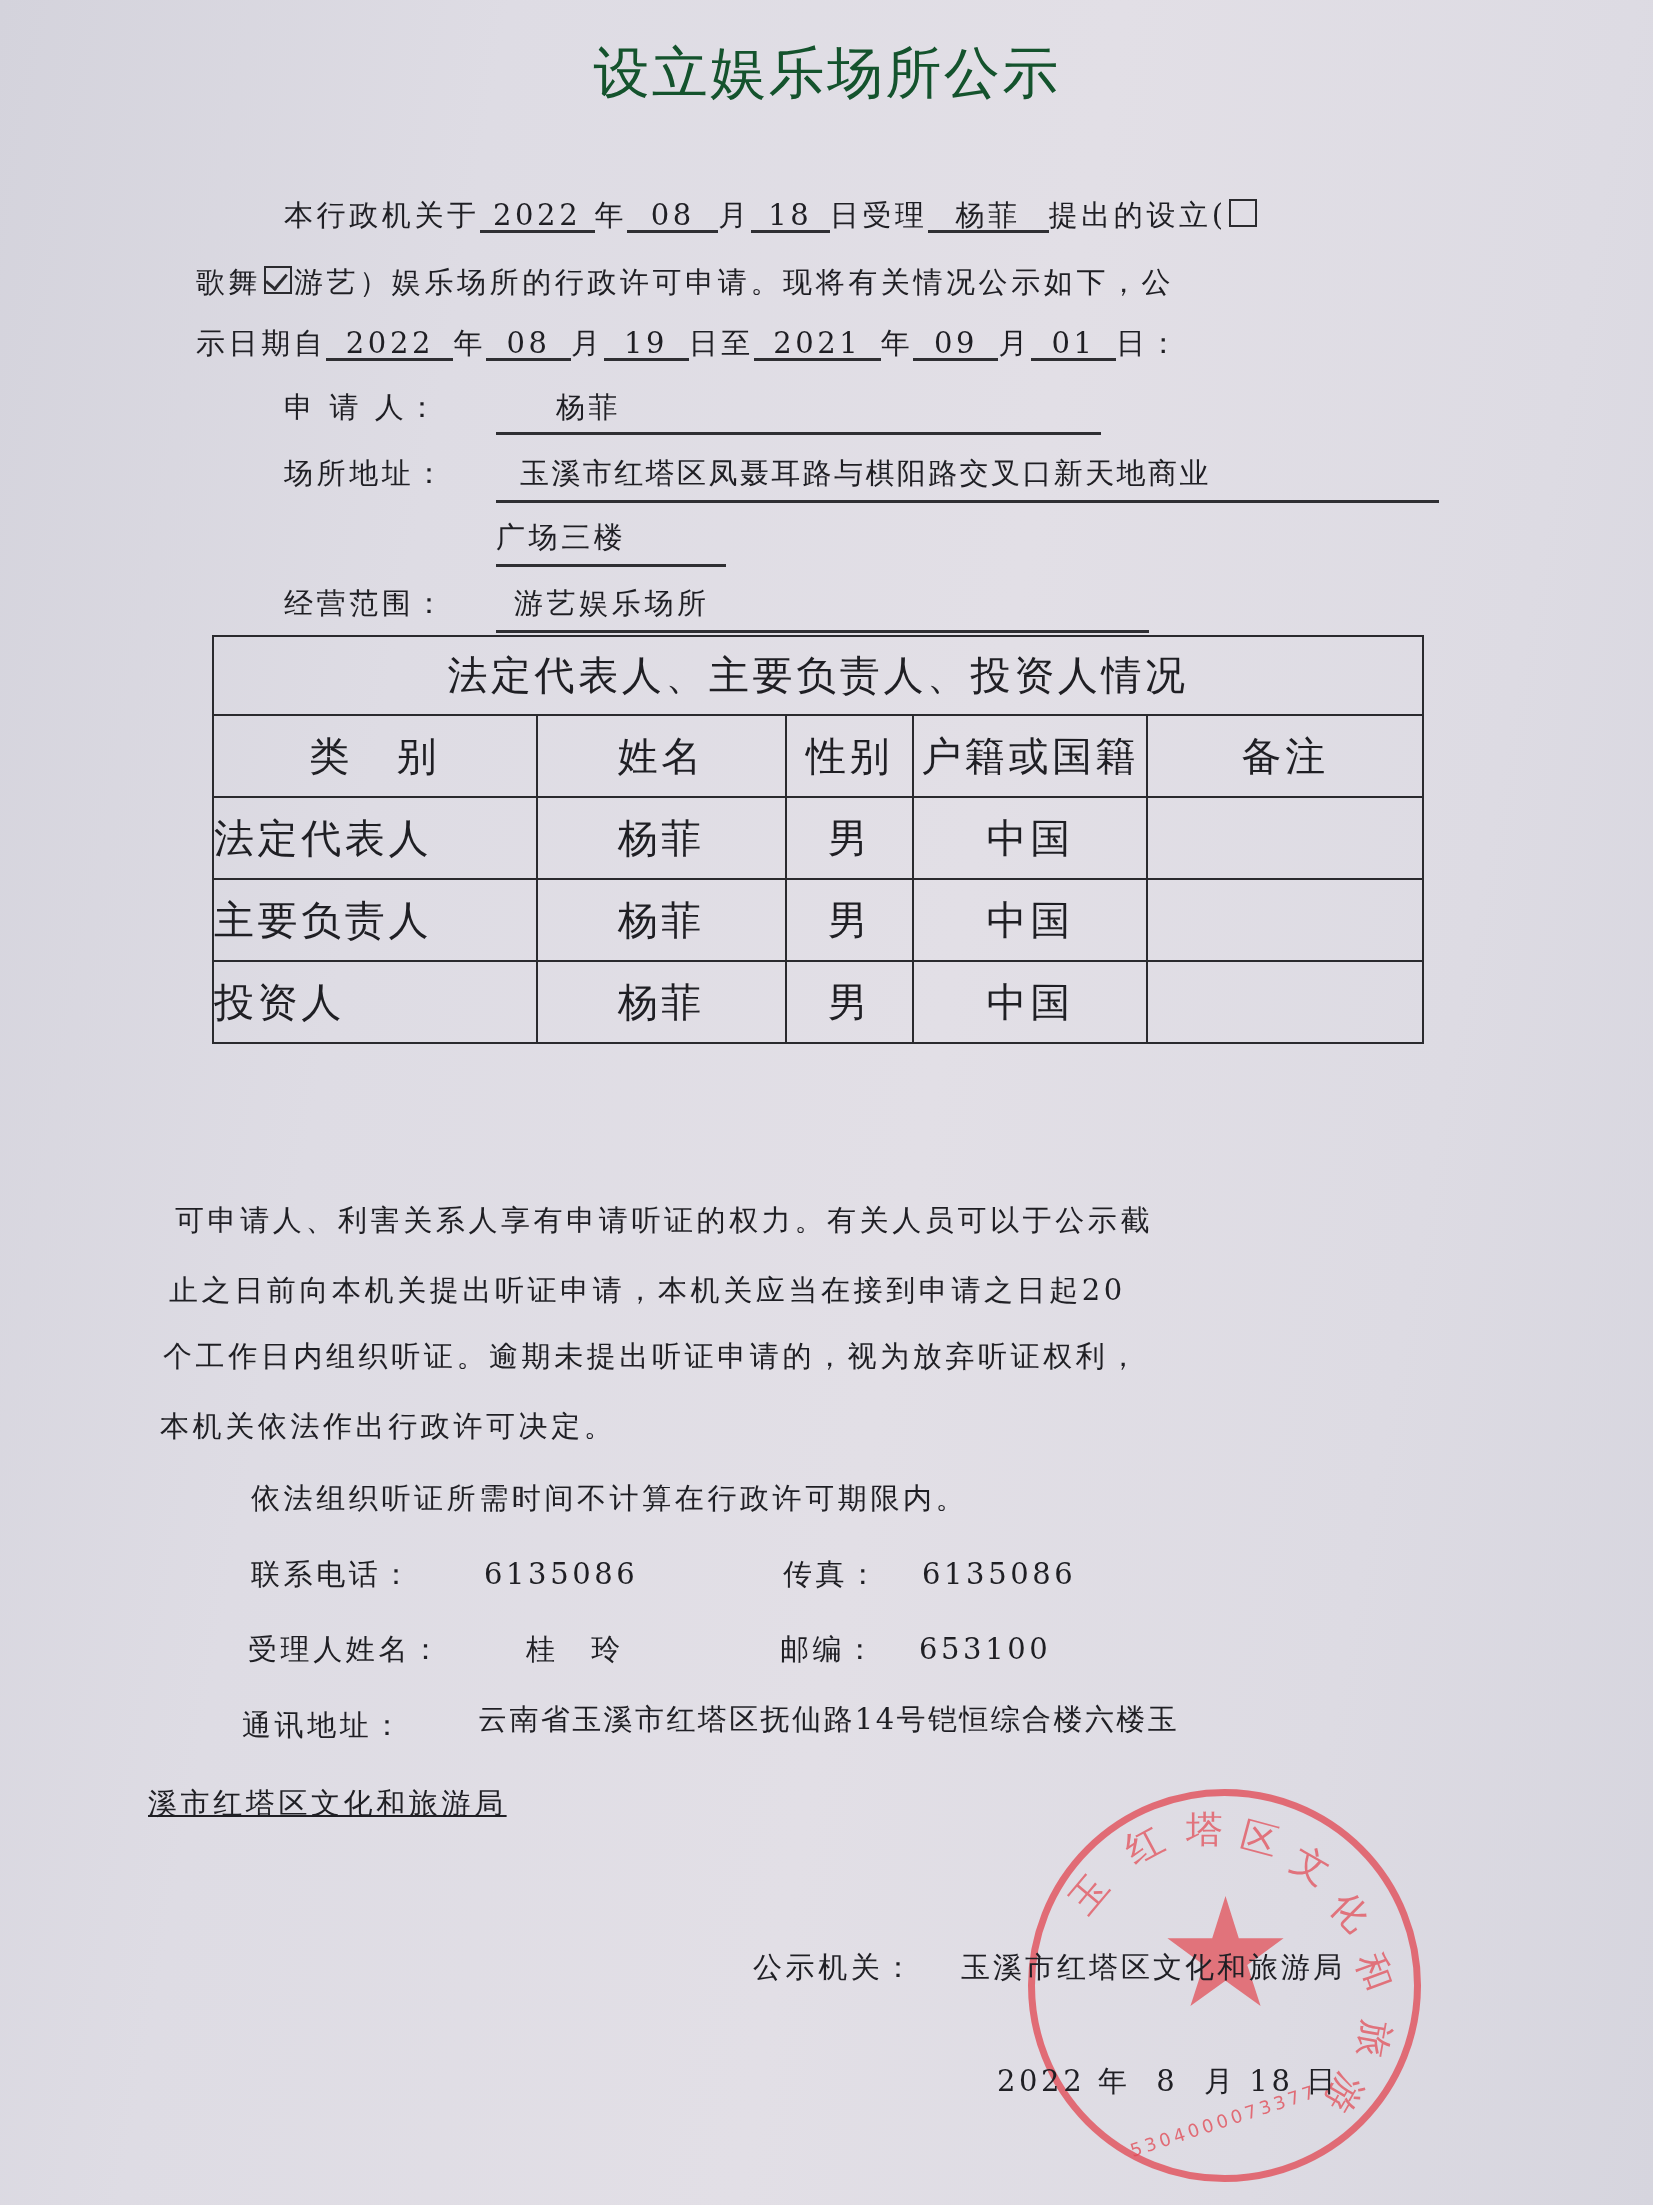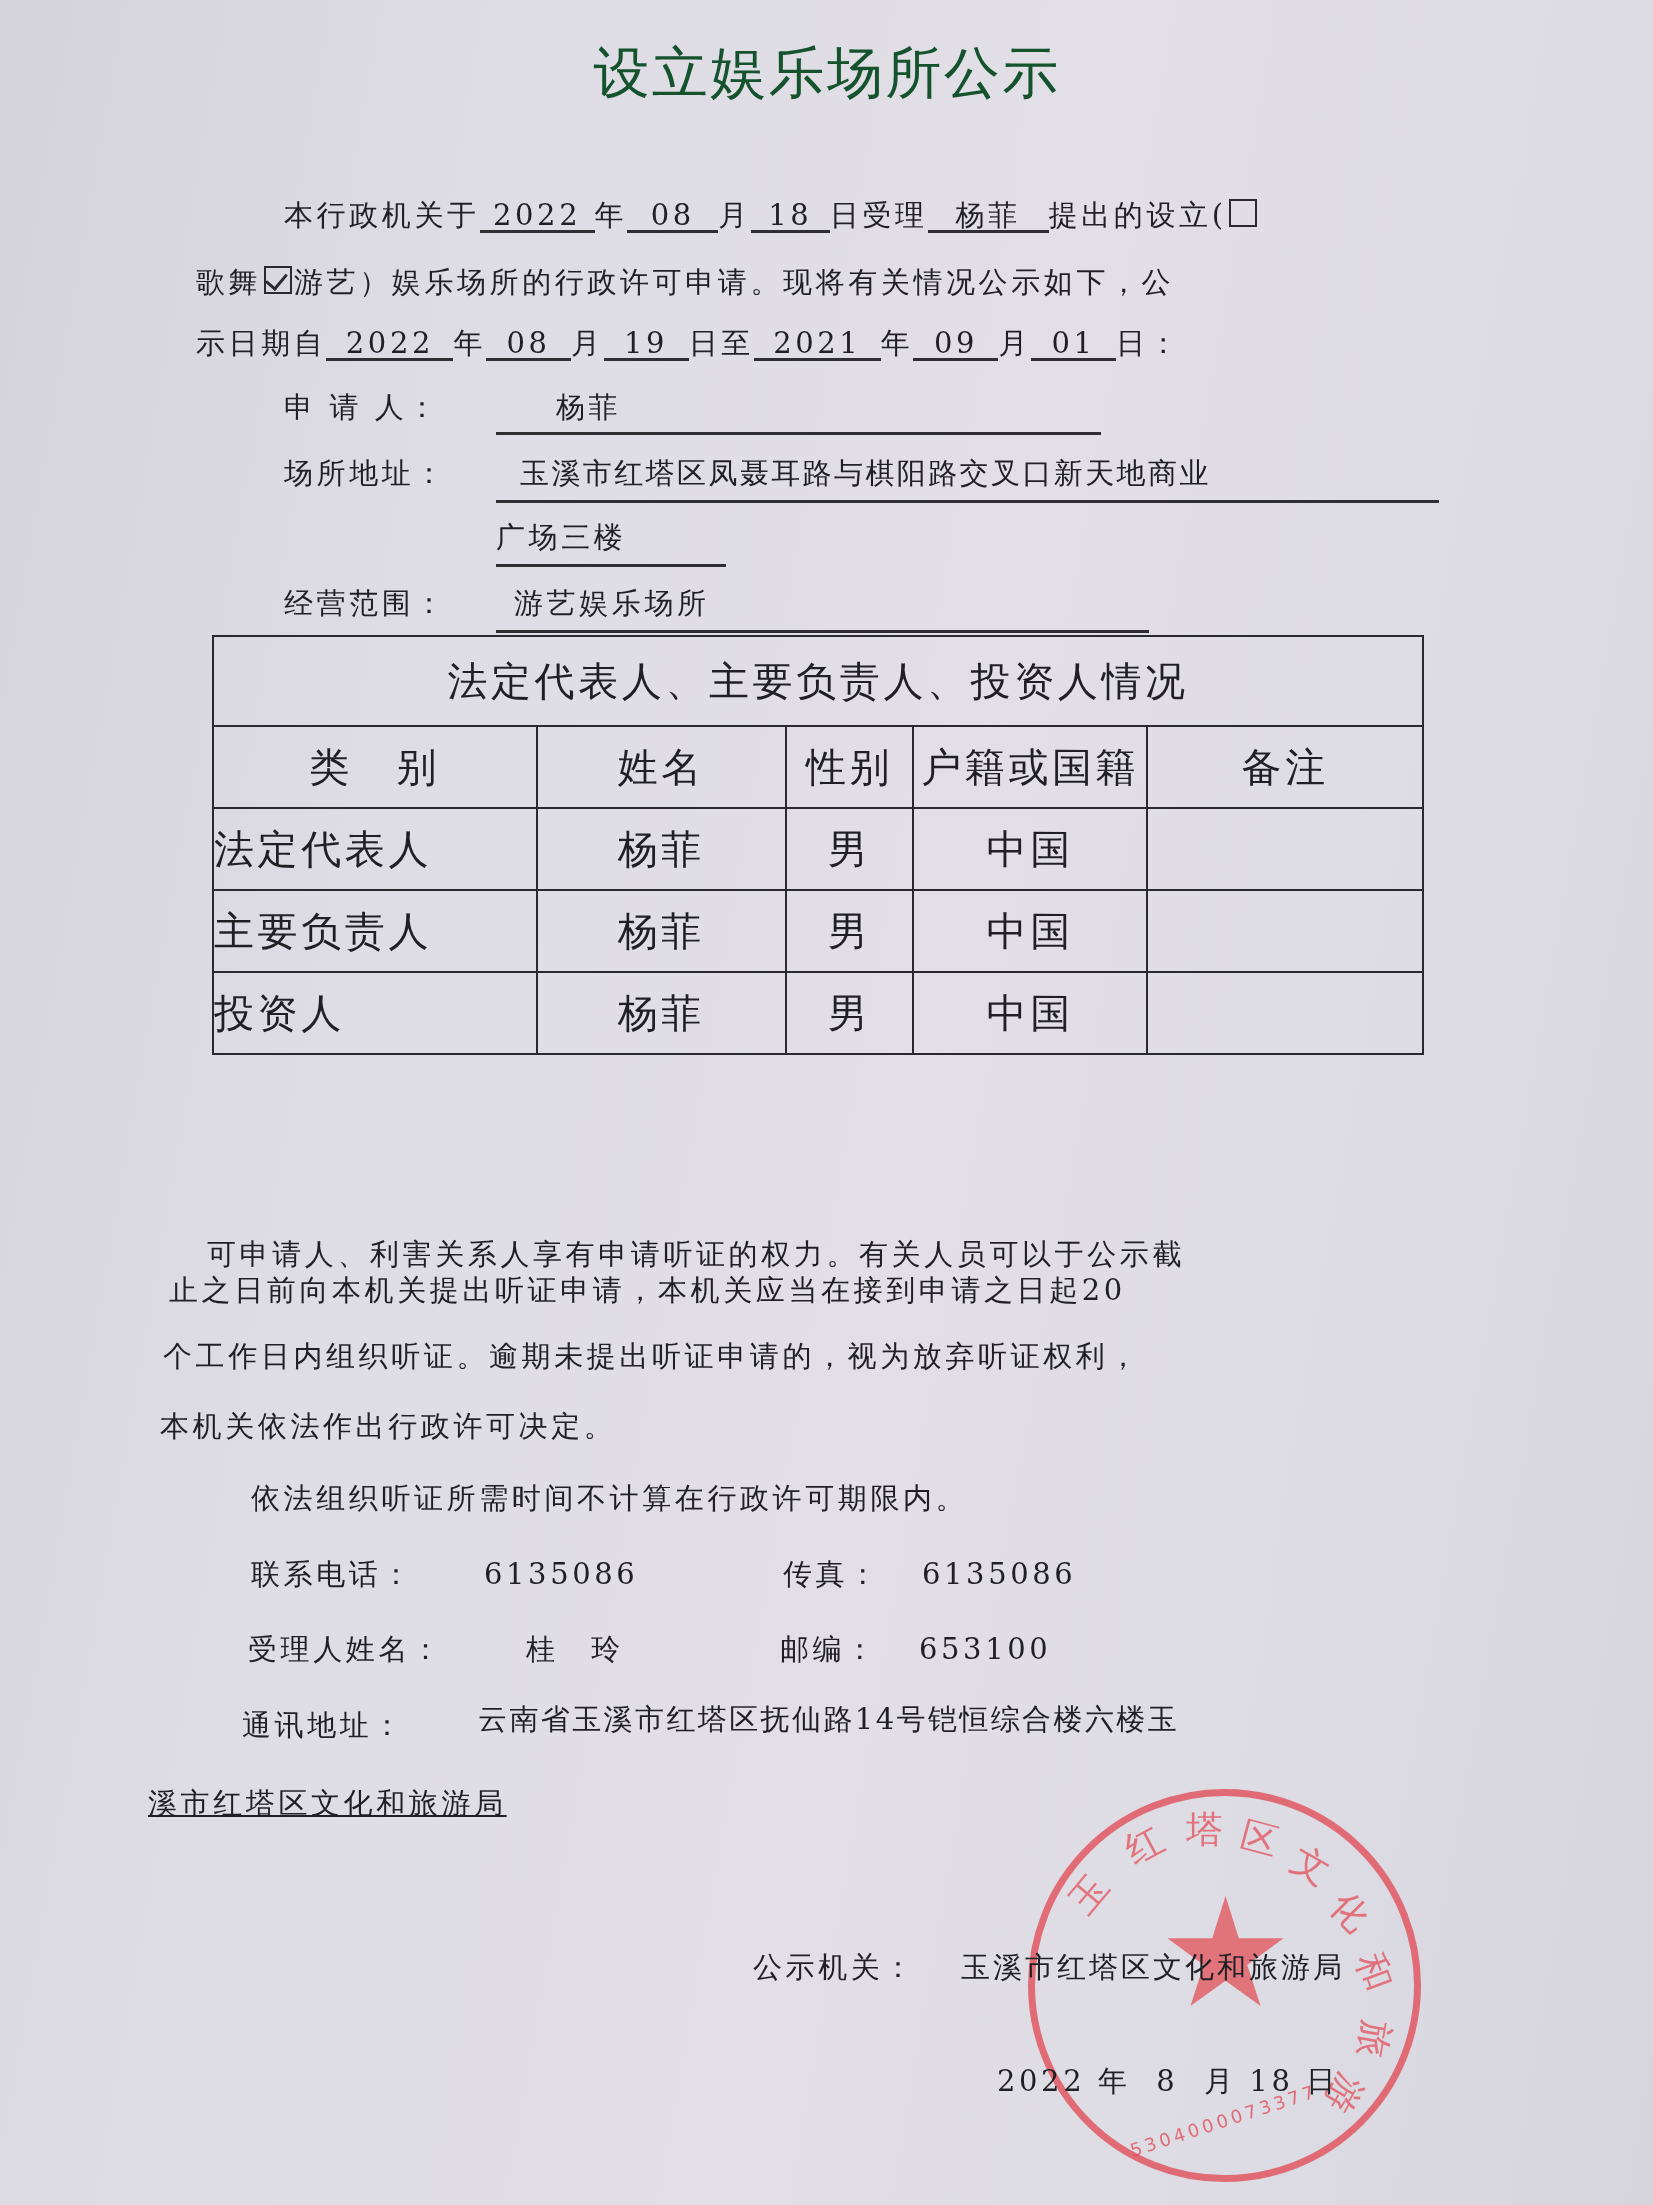--- a/index.html
+++ b/index.html
@@ -26,21 +26,21 @@
     .cb.checked::after {
       content: ""; position: absolute; left: 4.8px; top: 1.2px; width: 9.7px; height: 17px;
       border-right: 3px solid #2b2b2f; border-bottom: 3px solid #2b2b2f; transform: rotate(40deg);
     }
     .field-line { position: absolute; border-bottom: 3px solid #2f2f33; }
     table.persons {
       position: absolute; left: 212px; top: 635px; width: 1212px;
       border-collapse: collapse; font-size: 40px; letter-spacing: 3.6px;
     }
     table.persons td { border: 2.4px solid #2a2a2e; text-align: center; vertical-align: middle; height: 82px; }
-    table.persons td.caption { height: 90px; }
+    table.persons td.caption { height: 79px; }
     table.persons td.left { text-align: left; padding-left: 0; }
     .seal {
       position: absolute; left: 1028px; top: 1789px; width: 393px; height: 393px;
       border: 7.3px solid rgba(226, 70, 80, 0.75); border-radius: 50%;
     }
     .seal-inner { position: absolute; inset: 0; }
     .seal-star {
       position: absolute; left: 130px; top: 100px; width: 121px; height: 121px;
       background: rgba(226, 80, 88, 0.75);
       clip-path: polygon(50% 0%, 61% 35%, 98% 35%, 68% 57%, 79% 91%, 50% 70%, 21% 91%, 32% 57%, 2% 35%, 39% 35%);
@@ -116,21 +116,21 @@
     <tr>
       <td class="left">投资人</td>
       <td>杨菲</td>
       <td>男</td>
       <td>中国</td>
       <td></td>
     </tr>
   </tbody>
     </table>
 
-  <div class="abs body-text" style="left:175px; top:1240px;margin-left:32px;">可申请人、利害关系人享有申请听证的权力。有关人员可以于公示截</div>
+  <div class="abs body-text" style="left:175px; top:1206px;">可申请人、利害关系人享有申请听证的权力。有关人员可以于公示截</div>
   <div class="abs body-text" style="left:169px; top:1276px;">止之日前向本机关提出听证申请，本机关应当在接到申请之日起20</div>
   <div class="abs body-text" style="left:163px; top:1342px;">个工作日内组织听证。逾期未提出听证申请的，视为放弃听证权利，</div>
   <div class="abs body-text" style="left:160px; top:1412px;">本机关依法作出行政许可决定。</div>
 
   <div class="abs body-text" style="left:251px; top:1484px;">依法组织听证所需时间不计算在行政许可期限内。</div>
 
   <div class="abs body-text" style="left:251px; top:1560px;">联系电话：</div>
   <div class="abs body-text" style="left:484px; top:1560px;">6135086</div>
   <div class="abs body-text" style="left:783px; top:1560px;">传真：</div>
   <div class="abs body-text" style="left:922px; top:1560px;">6135086</div>

